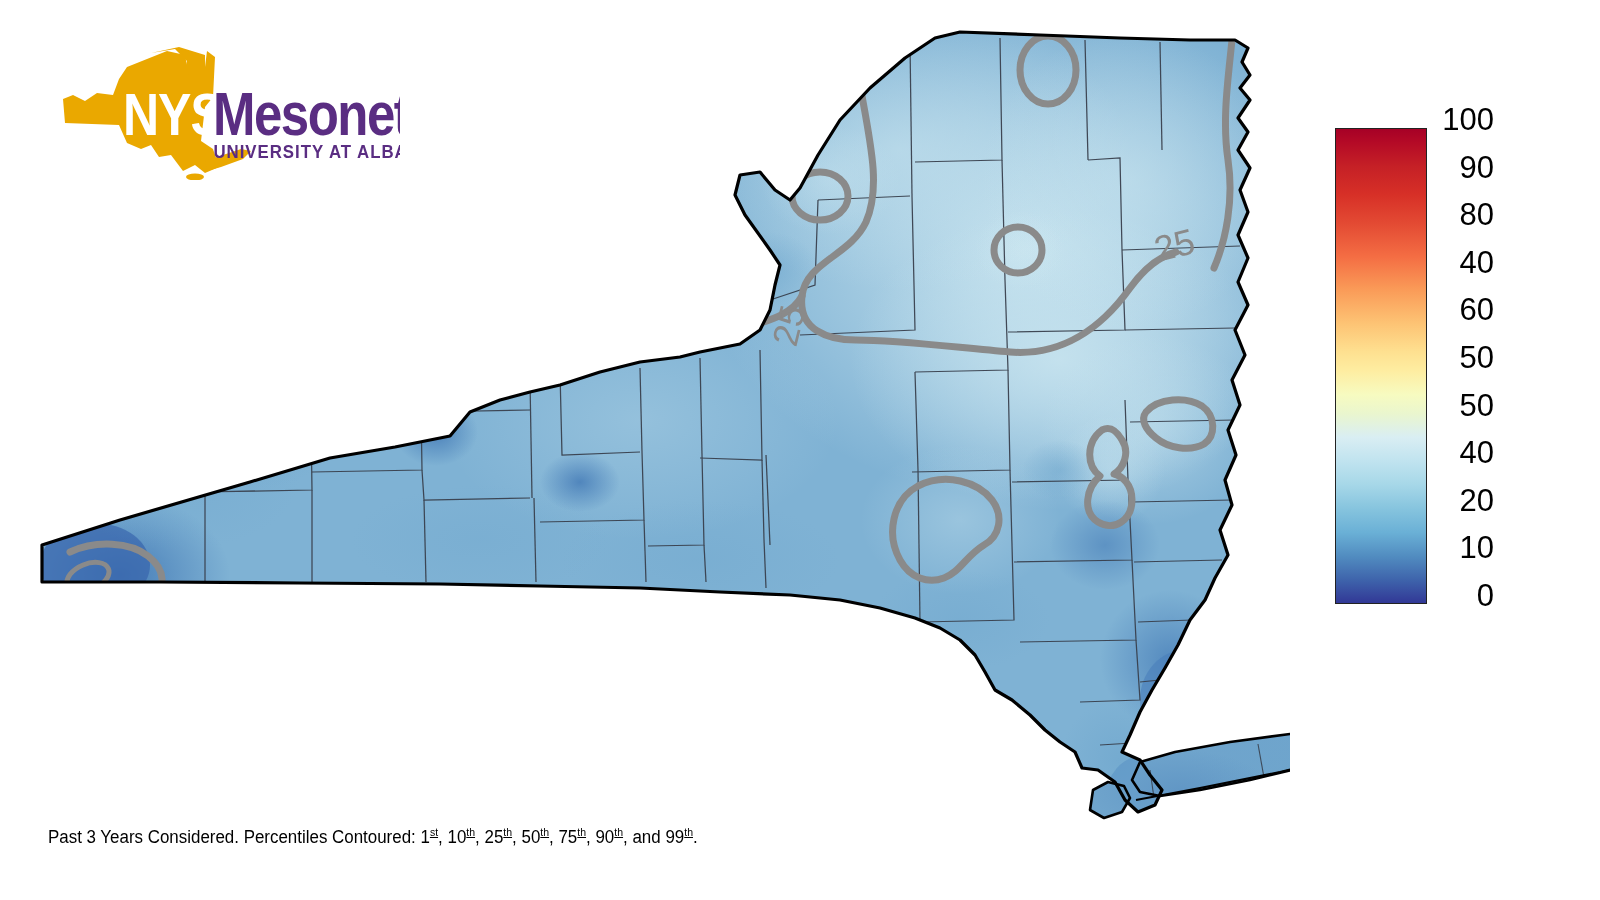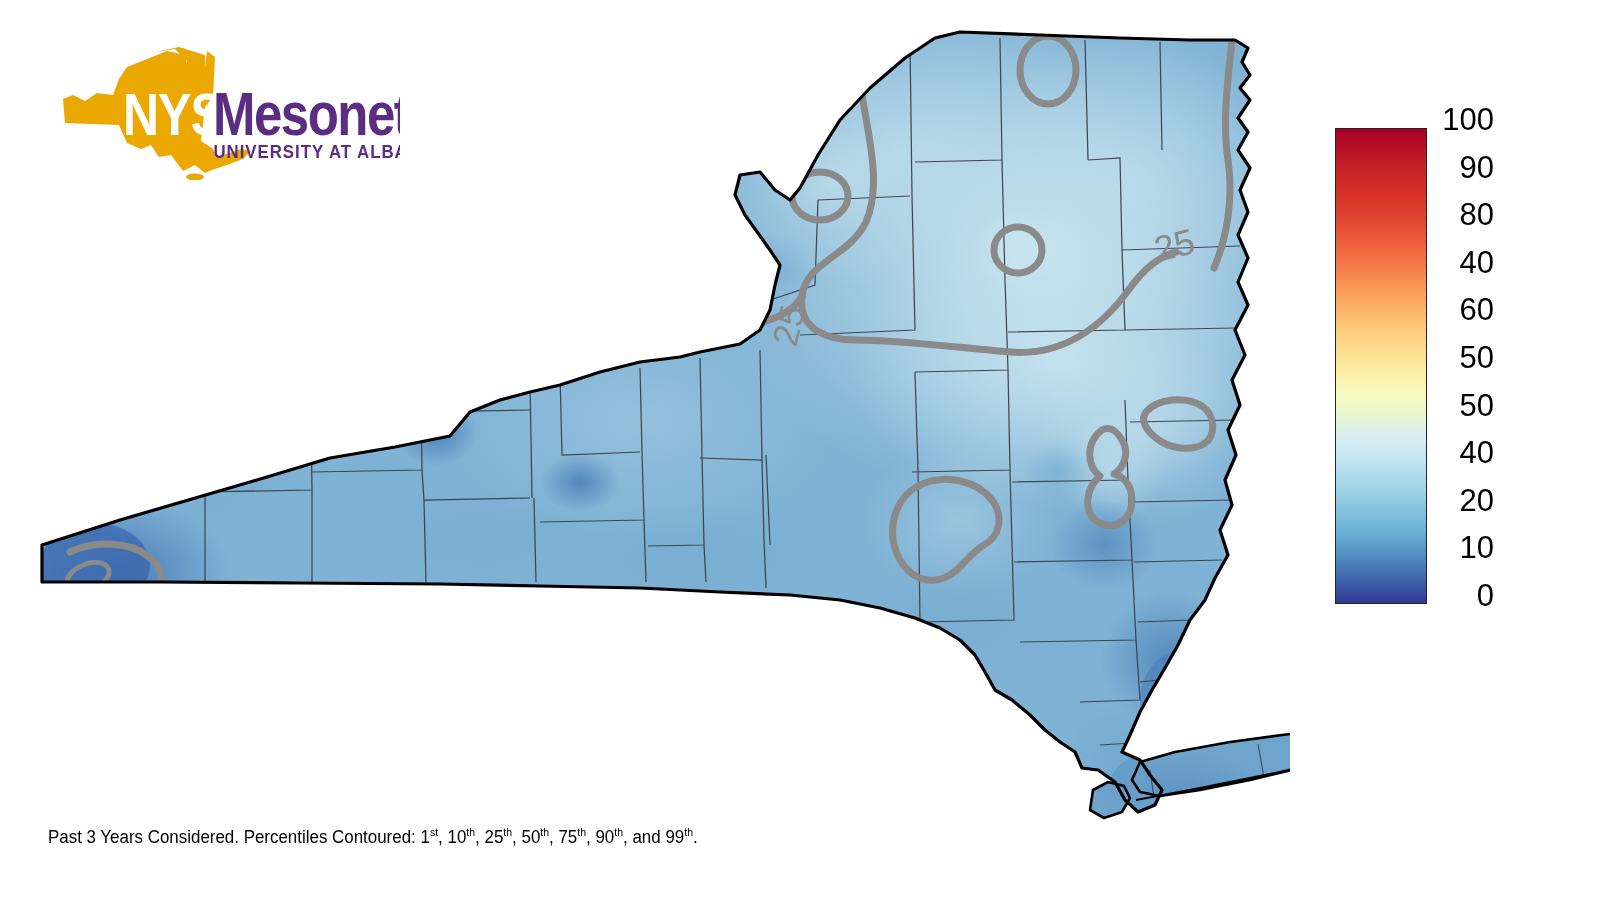--- a/index.html
+++ b/index.html
@@ -68,21 +68,21 @@
     font-family:"Liberation Sans","DejaVu Sans",sans-serif;
     transform:scaleX(.92);transform-origin:left center;
     white-space:nowrap;
   }
   #footnote{
     position:absolute;left:48px;top:826px;
     font-size:18px;color:#000;white-space:nowrap;
     font-family:"Liberation Sans","DejaVu Sans",sans-serif;
     transform:scaleX(.94);transform-origin:left center;
   }
-  #footnote sup{font-size:.62em;vertical-align:super;}
+  #footnote sup{font-size:.62em;vertical-align:super;text-decoration:underline;}
 </style>
 </head>
 <body>
 
 <div id="root">
 
   <div id="logo">
     <svg viewBox="0 0 345 135" width="345" height="135">
 
       <g>

